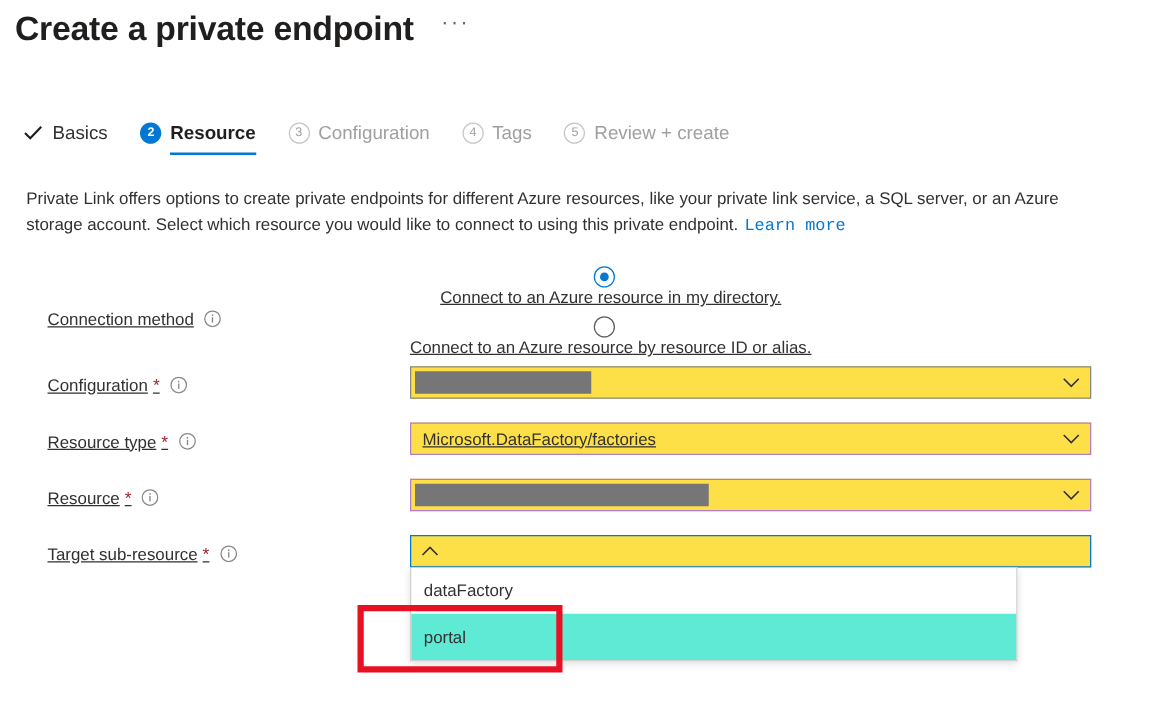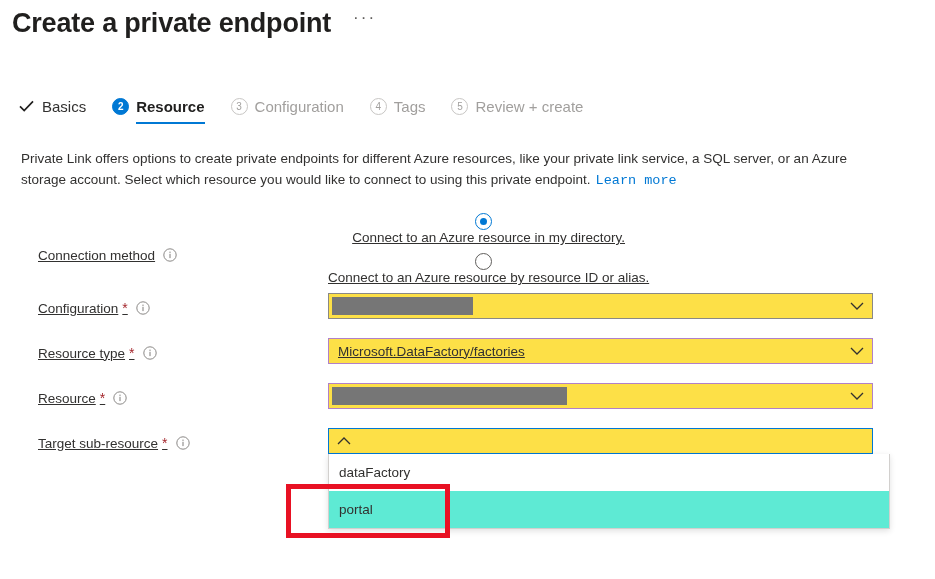--- a/index.html
+++ b/index.html
@@ -222,21 +222,21 @@
     top: 3px;
     bottom: 3px;
     background: #767676;
   }
 
   
   .dd-list {
     position: absolute;
     left: 0;
     top: 26px;
-    width: 562px;
+    width: 486px;
     background: #ffffff;
     border: 1px solid #d2d0ce;
     border-top: none;
     box-sizing: border-box;
     box-shadow: 0 2px 6px rgba(0,0,0,0.12);
     z-index: 5;
   }
   .dd-option {
     height: 37px;
     display: flex;

